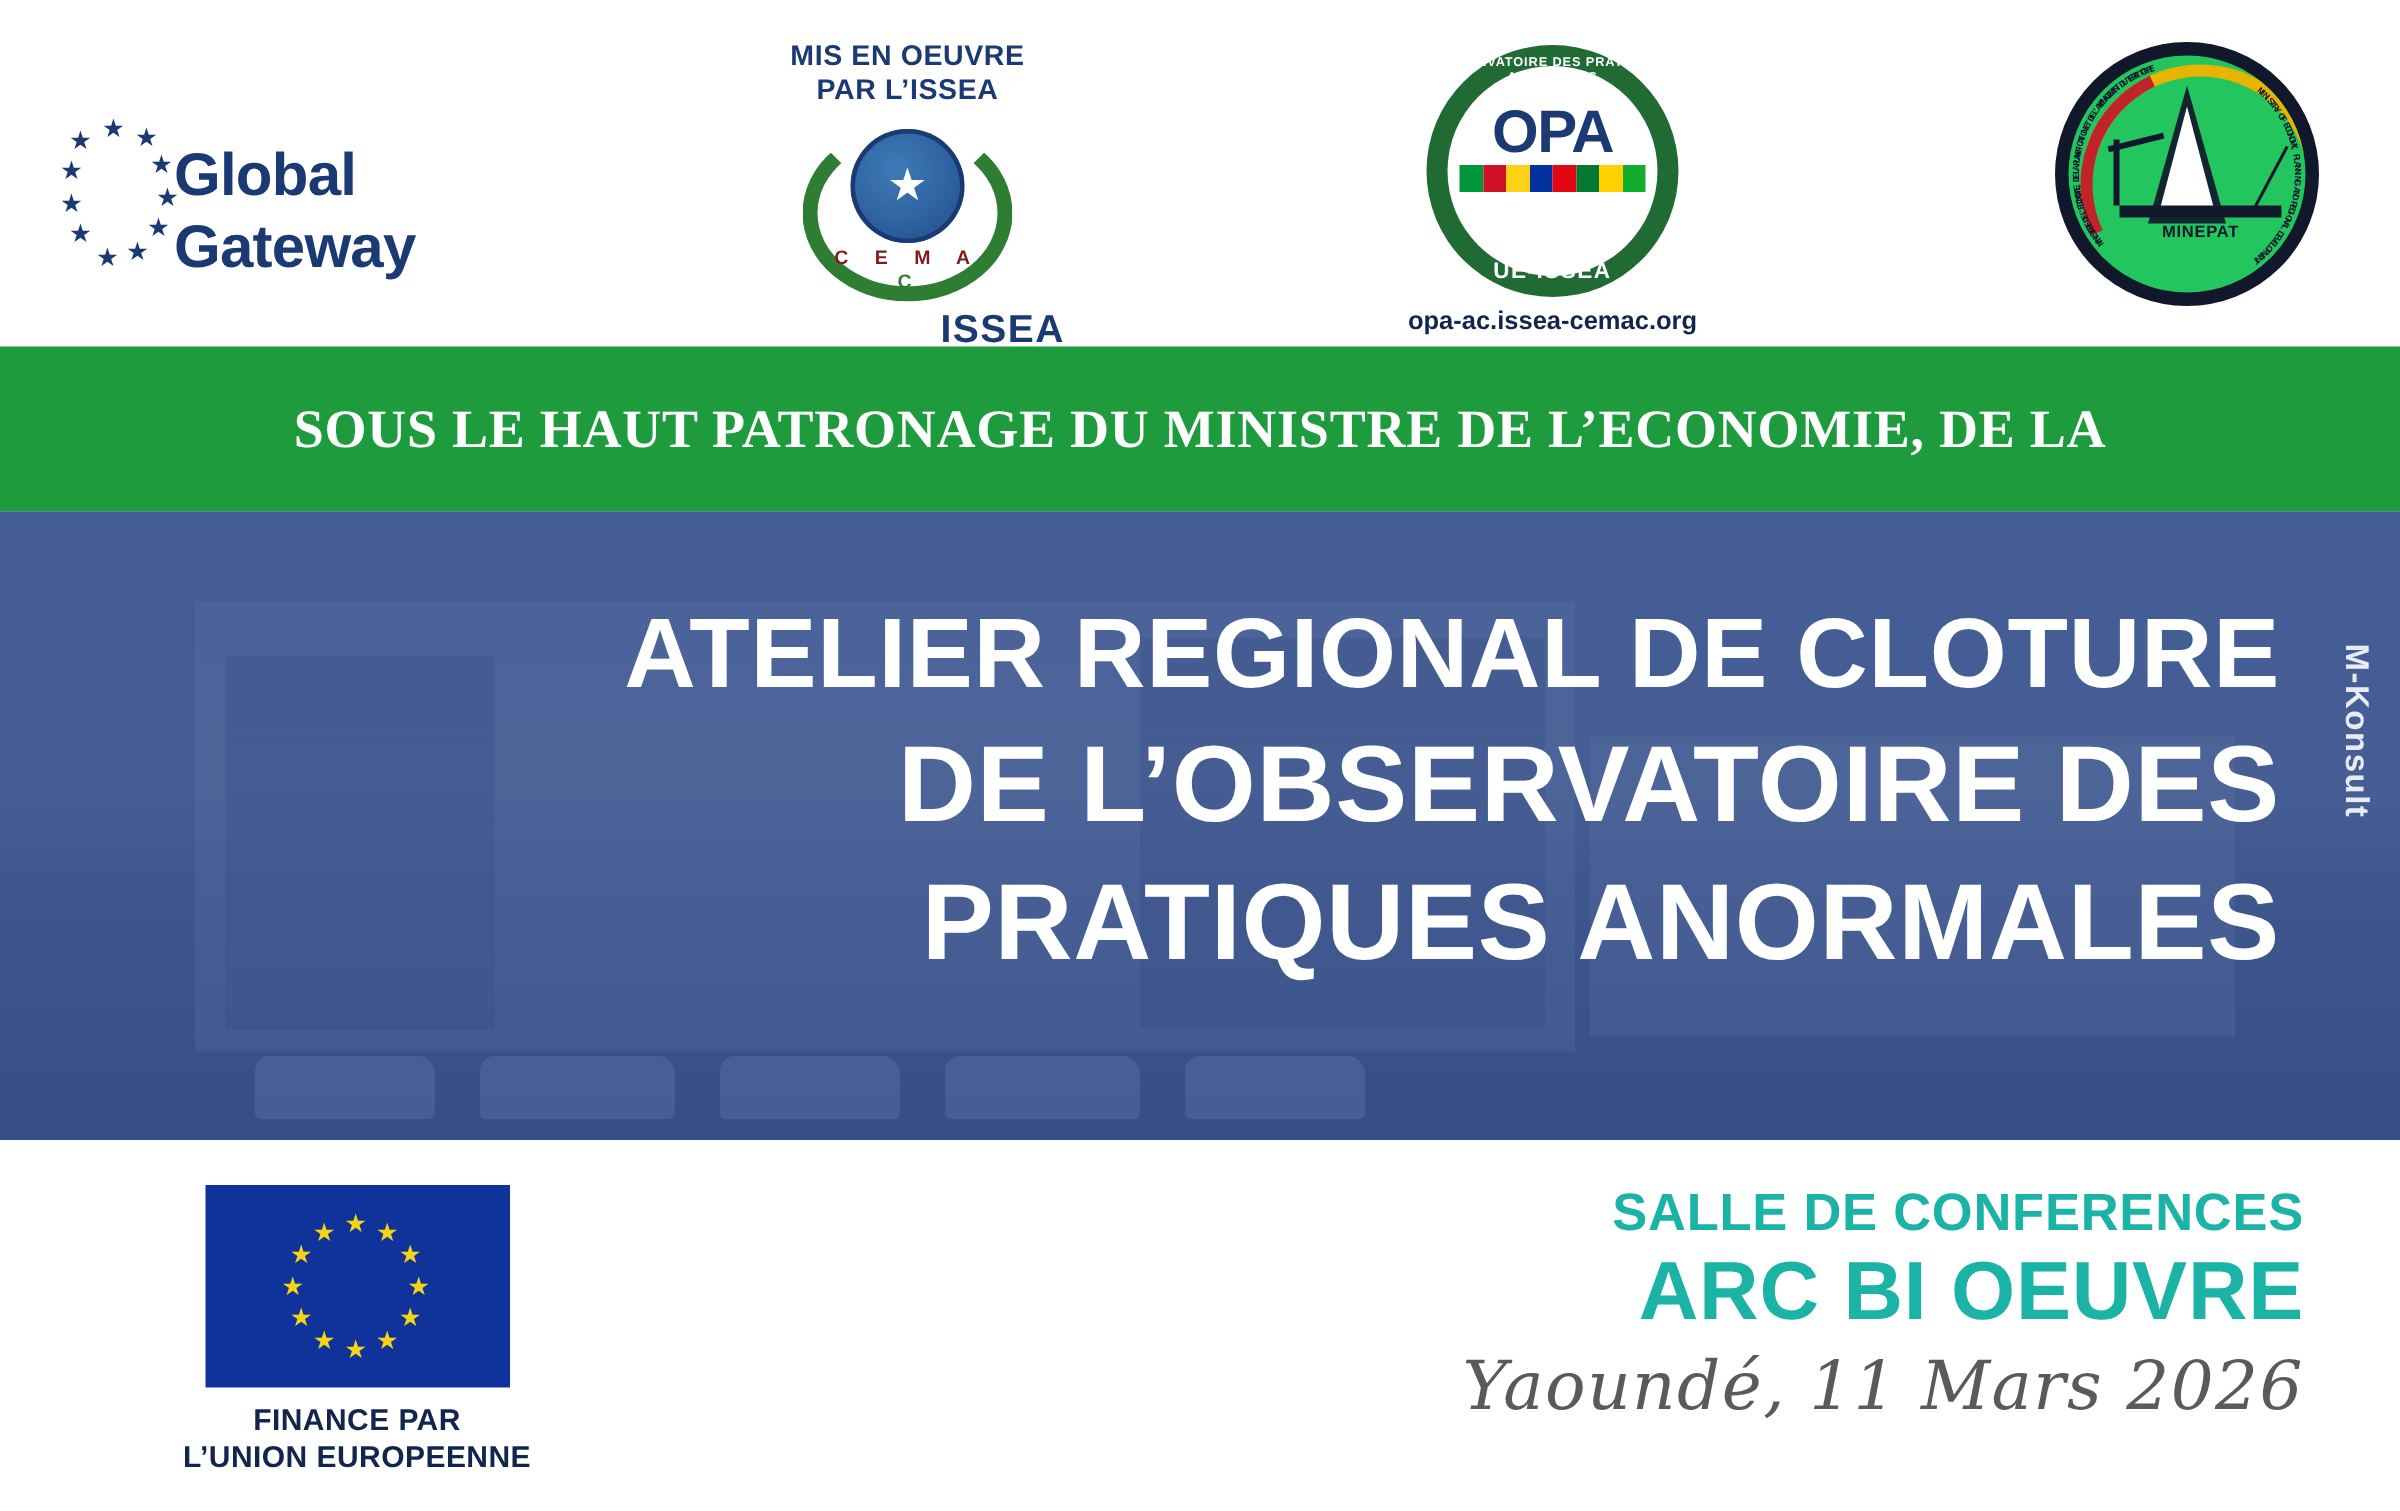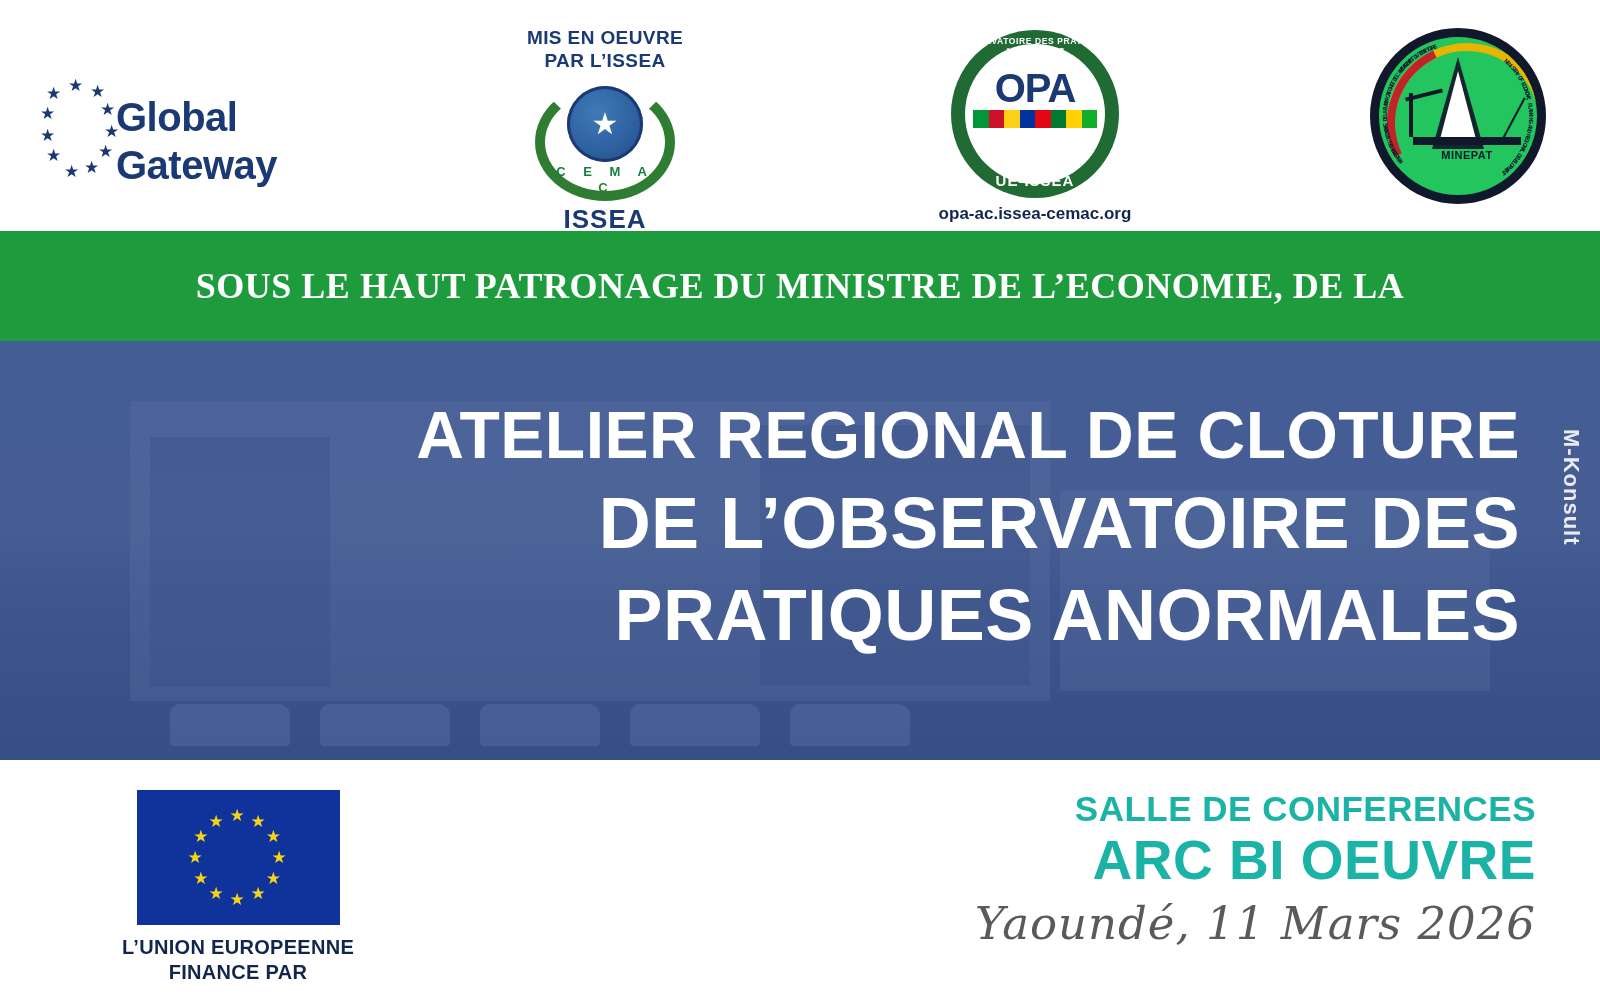--- a/index.html
+++ b/index.html
@@ -97,41 +97,42 @@
     transform: translate(-50%,-50%);
     color: #ffffff;
     font-size: 30px;
     line-height: 30px;
   }
   .cemac-letters {
     position: absolute;
     left: 0; top: 86px;
     width: 150px;
     text-align: center;
-    color: #15803d;
+    color: #7f1d1d;
     font-size: 13px;
     font-weight: bold;
     letter-spacing: 7px;
   }
   .cemac-letters2 {
     position: absolute;
     left: 0; top: 102px;
     width: 150px;
     text-align: center;
     color: #2f7d32;
     font-size: 13px;
     font-weight: bold;
     letter-spacing: 4px;
   }
   .issea-word {
     margin-top: -2px;
     color: #1b3a73;
     font-size: 26px;
     font-weight: bold;
     letter-spacing: 1px;
+    text-align: right;
   }
 
   
   .opa-block {
     position: absolute;
     left: 900px; top: 30px;
     width: 270px;
     text-align: center;
   }
   .opa-badge {
@@ -695,22 +696,22 @@
         <span style="left: 129.373px; top: 80px;">★</span>
         <span style="left: 114px; top: 95.3731px;">★</span>
         <span style="left: 93px; top: 101px;">★</span>
         <span style="left: 72px; top: 95.3731px;">★</span>
         <span style="left: 56.6269px; top: 80px;">★</span>
         <span style="left: 51px; top: 59px;">★</span>
         <span style="left: 56.6269px; top: 38px;">★</span>
         <span style="left: 72px; top: 22.6269px;">★</span>
       </div>
     <div class="eu-caption">
+      <div>FINANCE PAR</div>
       <div>L’UNION EUROPEENNE</div>
-      <div>FINANCE PAR</div>
     </div>
   </div>
 
   <div class="venue">
     <div class="venue-l1">SALLE DE CONFERENCES</div>
     <div class="venue-l2">ARC BI OEUVRE</div>
     <div class="venue-date">Yaoundé, 11 Mars 2026</div>
   </div>
 </div>
 

